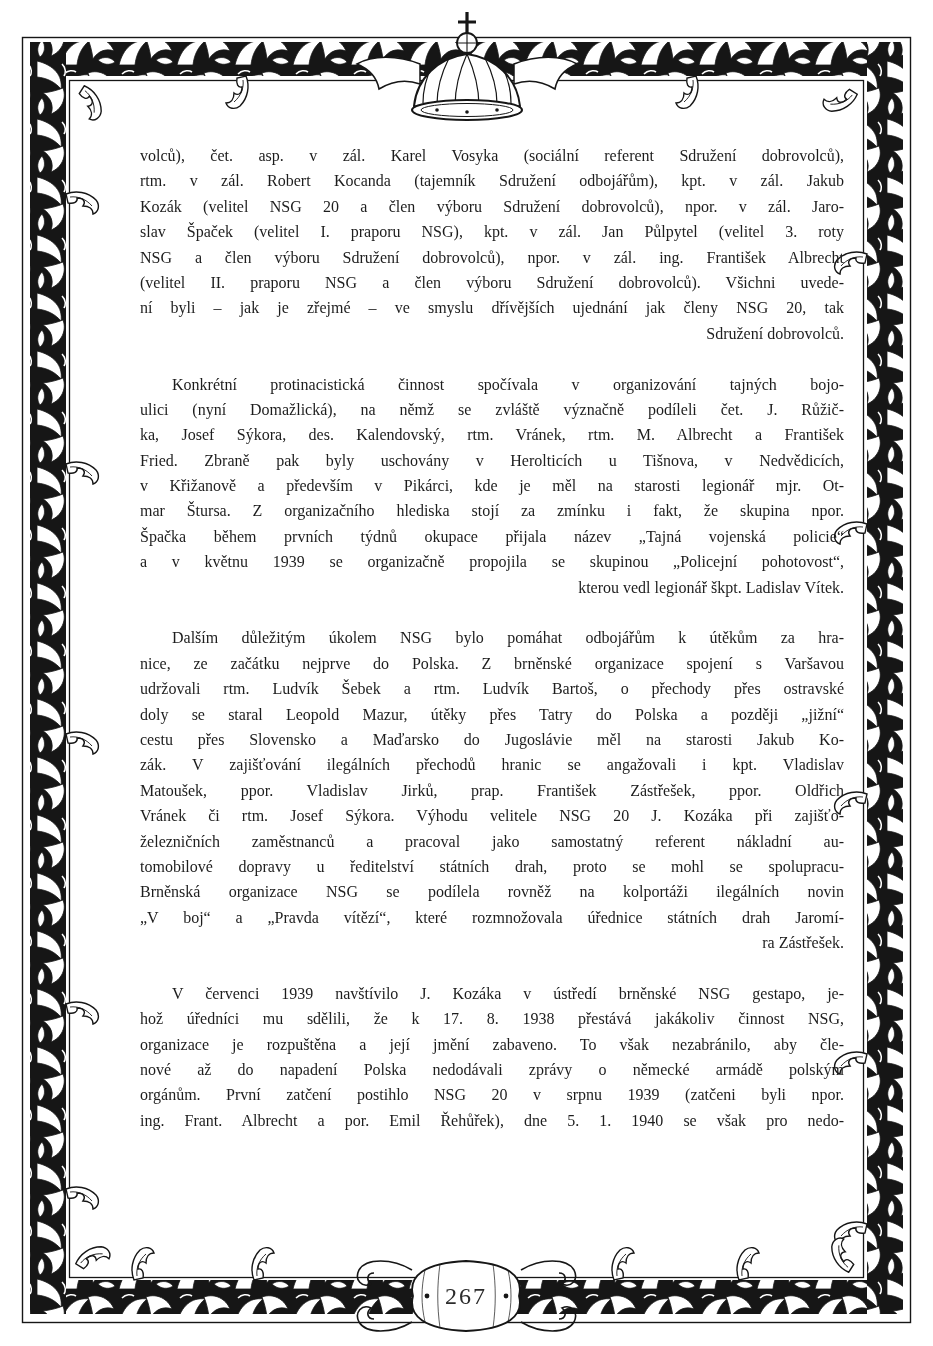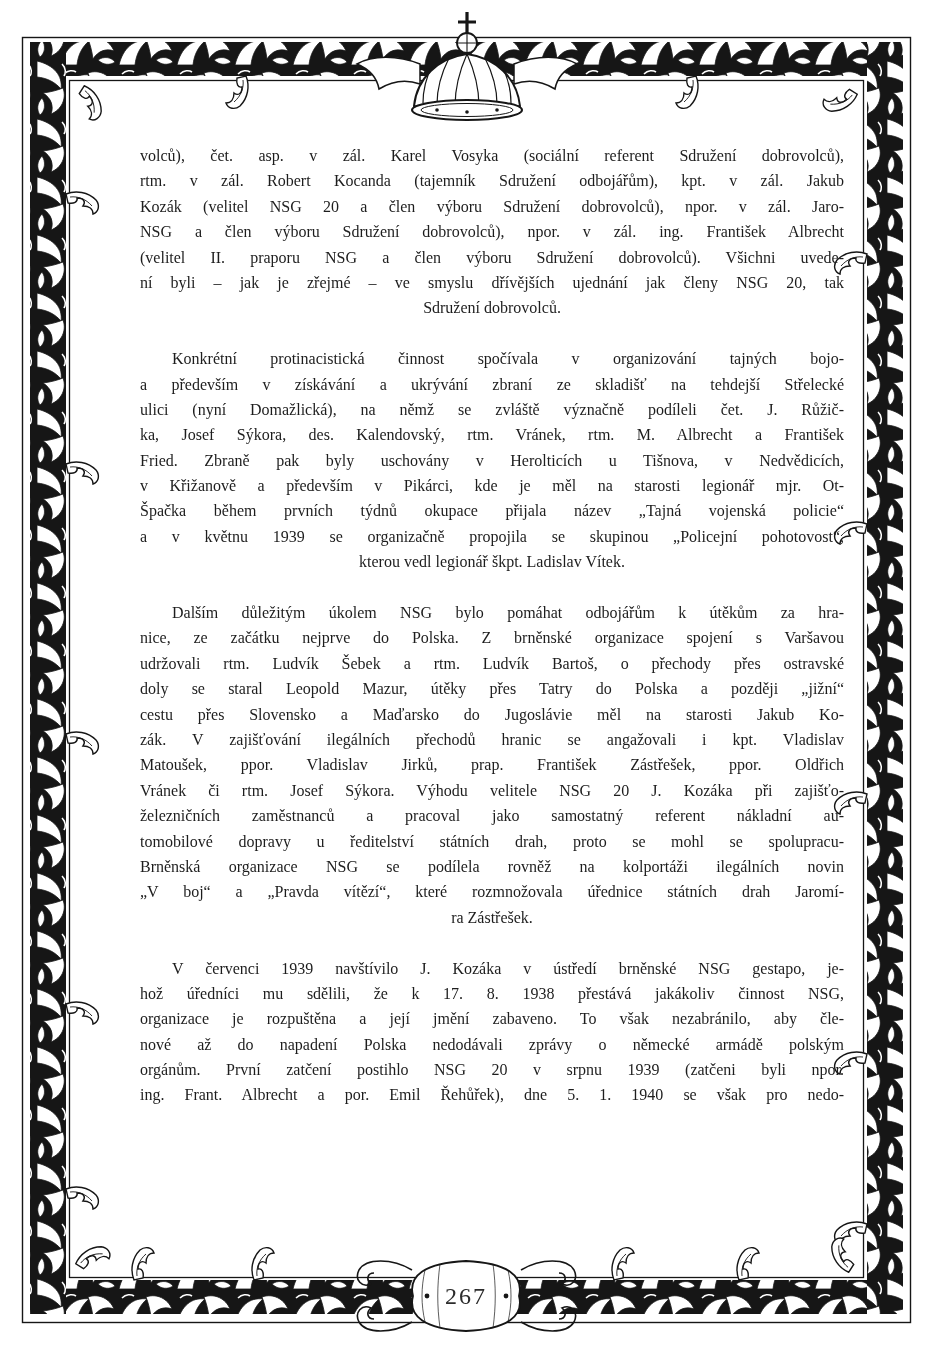--- a/index.html
+++ b/index.html
@@ -24,21 +24,21 @@
     margin-left: 24px;
   }
   .paragraph { margin: 0 0 25.4px 0; }
   .line {
     height: 25.4px;
     overflow: hidden;
     text-align: justify;
     text-align-last: justify;
   }
   .line.indent { text-indent: 32px; }
-  .line.para-end { text-align: center; text-align-last: auto; }
+  .line.para-end { text-align: right; text-align-last: auto; }
   .pagenum {
     font-family: "Liberation Serif", "DejaVu Serif", serif;
     font-size: 24px;
     fill: #2c2c2c;
     text-anchor: middle;
     letter-spacing: 2px;
   }
 </style>
 </head>
 <body>
@@ -124,32 +124,33 @@
     <circle cx="506" cy="1296" r="2.4" fill="#161616"></circle>
     <text x="466" y="1304" class="pagenum">267</text>
   </g>
 </svg>
 
 <main class="text-block">
     <div class="paragraph">
       <div class="line">volců), čet. asp. v zál. Karel Vosyka (sociální referent Sdružení dobrovolců),</div>
       <div class="line">rtm. v zál. Robert Kocanda (tajemník Sdružení odbojářům), kpt. v zál. Jakub</div>
       <div class="line">Kozák (velitel NSG 20 a člen výboru Sdružení dobrovolců), npor. v zál. Jaro-</div>
+      <div class="line">slav Špaček (velitel I. praporu NSG), kpt. v zál. Jan Půlpytel (velitel 3. roty</div>
       <div class="line">NSG a člen výboru Sdružení dobrovolců), npor. v zál. ing. František Albrecht</div>
       <div class="line">(velitel II. praporu NSG a člen výboru Sdružení dobrovolců). Všichni uvede-</div>
       <div class="line">ní byli – jak je zřejmé – ve smyslu dřívějších ujednání jak členy NSG 20, tak</div>
       <div class="line para-end">Sdružení dobrovolců.</div>
     </div>
     <div class="paragraph">
       <div class="line indent">Konkrétní protinacistická činnost spočívala v organizování tajných bojo-</div>
-      <div class="line">a především v získávání a ukrývání zbraní ze skladišť na tehdejší Střelecké</div>
       <div class="line">ulici (nyní Domažlická), na němž se zvláště význačně podíleli čet. J. Růžič-</div>
       <div class="line">ka, Josef Sýkora, des. Kalendovský, rtm. Vránek, rtm. M. Albrecht a František</div>
       <div class="line">Fried. Zbraně pak byly uschovány v Herolticích u Tišnova, v Nedvědicích,</div>
       <div class="line">v Křižanově a především v Pikárci, kde je měl na starosti legionář mjr. Ot-</div>
+      <div class="line">mar Štursa. Z organizačního hlediska stojí za zmínku i fakt, že skupina npor.</div>
       <div class="line">Špačka během prvních týdnů okupace přijala název „Tajná vojenská policie“</div>
       <div class="line">a v květnu 1939 se organizačně propojila se skupinou „Policejní pohotovost“,</div>
       <div class="line para-end">kterou vedl legionář škpt. Ladislav Vítek.</div>
     </div>
     <div class="paragraph">
       <div class="line indent">Dalším důležitým úkolem NSG bylo pomáhat odbojářům k útěkům za hra-</div>
       <div class="line">nice, ze začátku nejprve do Polska. Z brněnské organizace spojení s Varšavou</div>
       <div class="line">udržovali rtm. Ludvík Šebek a rtm. Ludvík Bartoš, o přechody přes ostravské</div>
       <div class="line">doly se staral Leopold Mazur, útěky přes Tatry do Polska a později „jižní“</div>
       <div class="line">cestu přes Slovensko a Maďarsko do Jugoslávie měl na starosti Jakub Ko-</div>

